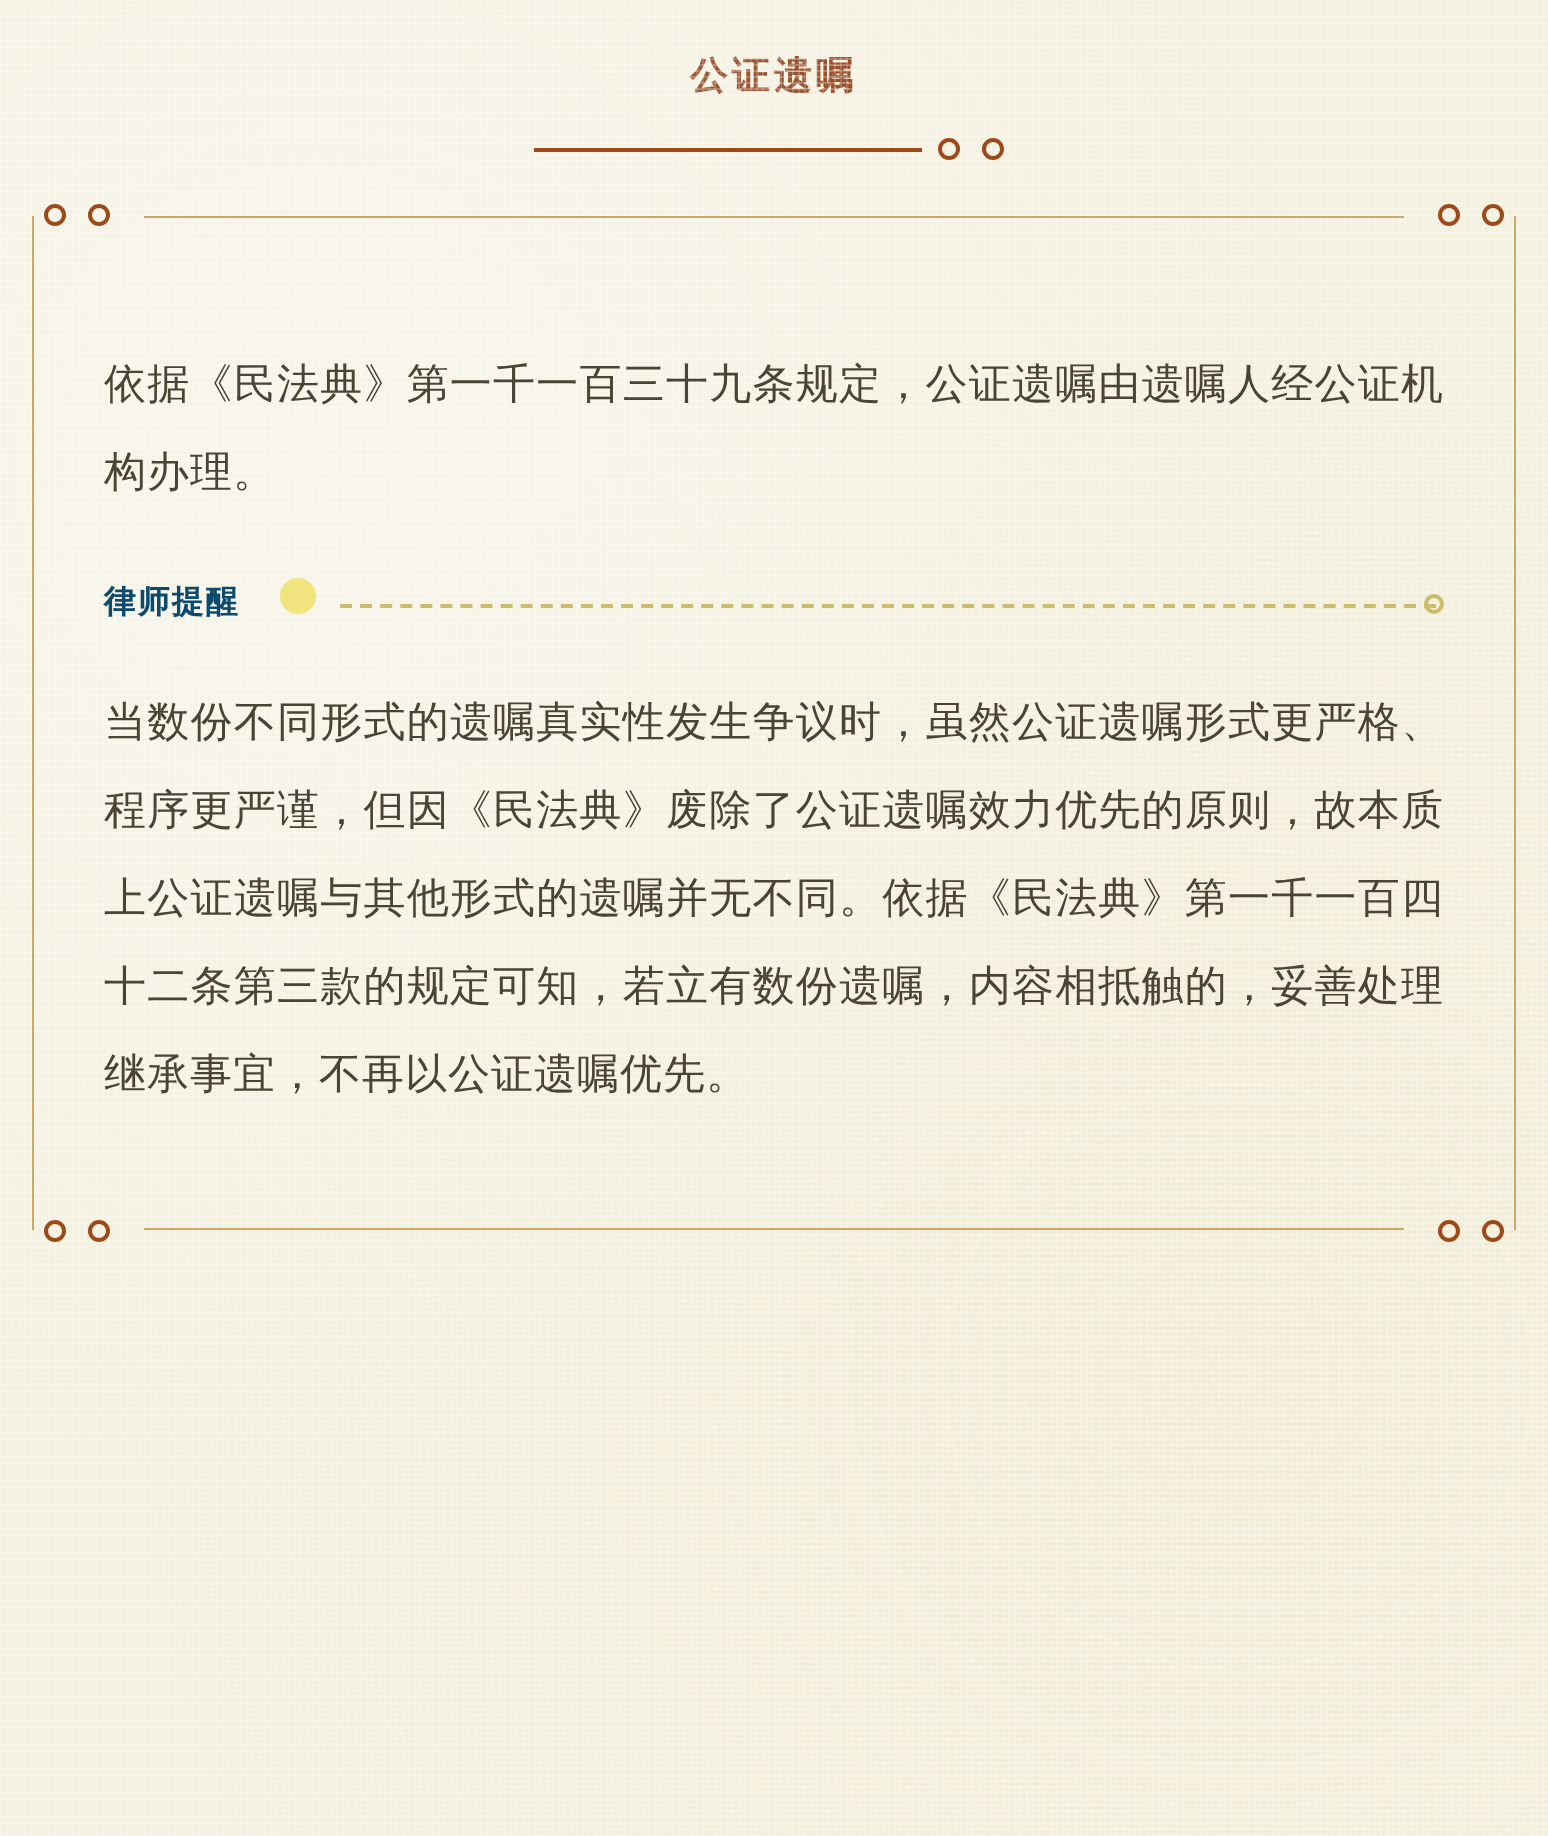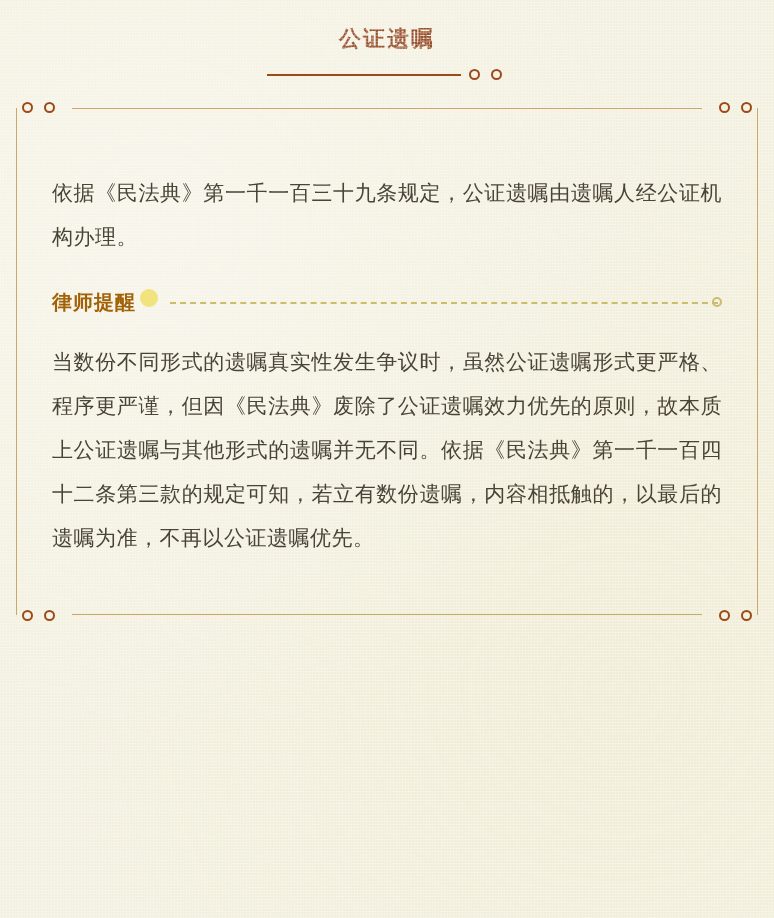--- a/index.html
+++ b/index.html
@@ -33,21 +33,21 @@
     height: 918px;
     box-sizing: border-box;
   }
 
   
   .title-block {
     padding-top: 22px;
     text-align: center;
   }
   .title {
-    font-size: 22px;
+    font-size: 19px;
     font-weight: bold;
     color: #8a3a12;
     letter-spacing: 2px;
     line-height: 34px;
   }
   .title-rule {
     position: relative;
     width: 240px;
     margin: 12px auto 0 auto;
     height: 14px;
@@ -117,23 +117,23 @@
   
   .reminder {
     position: relative;
     margin: 26px 0 20px 0;
     height: 34px;
   }
   .reminder .label {
     position: relative;
     z-index: 2;
     display: inline-block;
-    font-size: 20px;
+    font-size: 16px;
     font-weight: bold;
-    color: #a16207;
+    color: #0c4a6e;
     letter-spacing: 1px;
     line-height: 34px;
     padding-right: 6px;
   }
   .reminder .highlight {
     position: absolute;
     left: 88px;
     top: 4px;
     width: 18px;
     height: 18px;
@@ -203,16 +203,16 @@
 
     <p class="body-text">依据《民法典》第一千一百三十九条规定，公证遗嘱由遗嘱人经公证机构办理。</p>
 
     <div class="reminder">
       <span class="highlight"></span>
       <span class="label">律师提醒</span>
       <span class="dashes"></span>
       <span class="end-dot"></span>
     </div>
 
-    <p class="body-text">当数份不同形式的遗嘱真实性发生争议时，虽然公证遗嘱形式更严格、程序更严谨，但因《民法典》废除了公证遗嘱效力优先的原则，故本质上公证遗嘱与其他形式的遗嘱并无不同。依据《民法典》第一千一百四十二条第三款的规定可知，若立有数份遗嘱，内容相抵触的，以最后的遗嘱为准，不再以公证遗嘱优先。</p>
+    <p class="body-text">当数份不同形式的遗嘱真实性发生争议时，虽然公证遗嘱形式更严格、程序更严谨，但因《民法典》废除了公证遗嘱效力优先的原则，故本质上公证遗嘱与其他形式的遗嘱并无不同。依据《民法典》第一千一百四十二条第三款的规定可知，若立有数份遗嘱，内容相抵触的，妥善处理继承事宜，不再以公证遗嘱优先。</p>
   </div>
 
 </div>
 
 </body></html>

